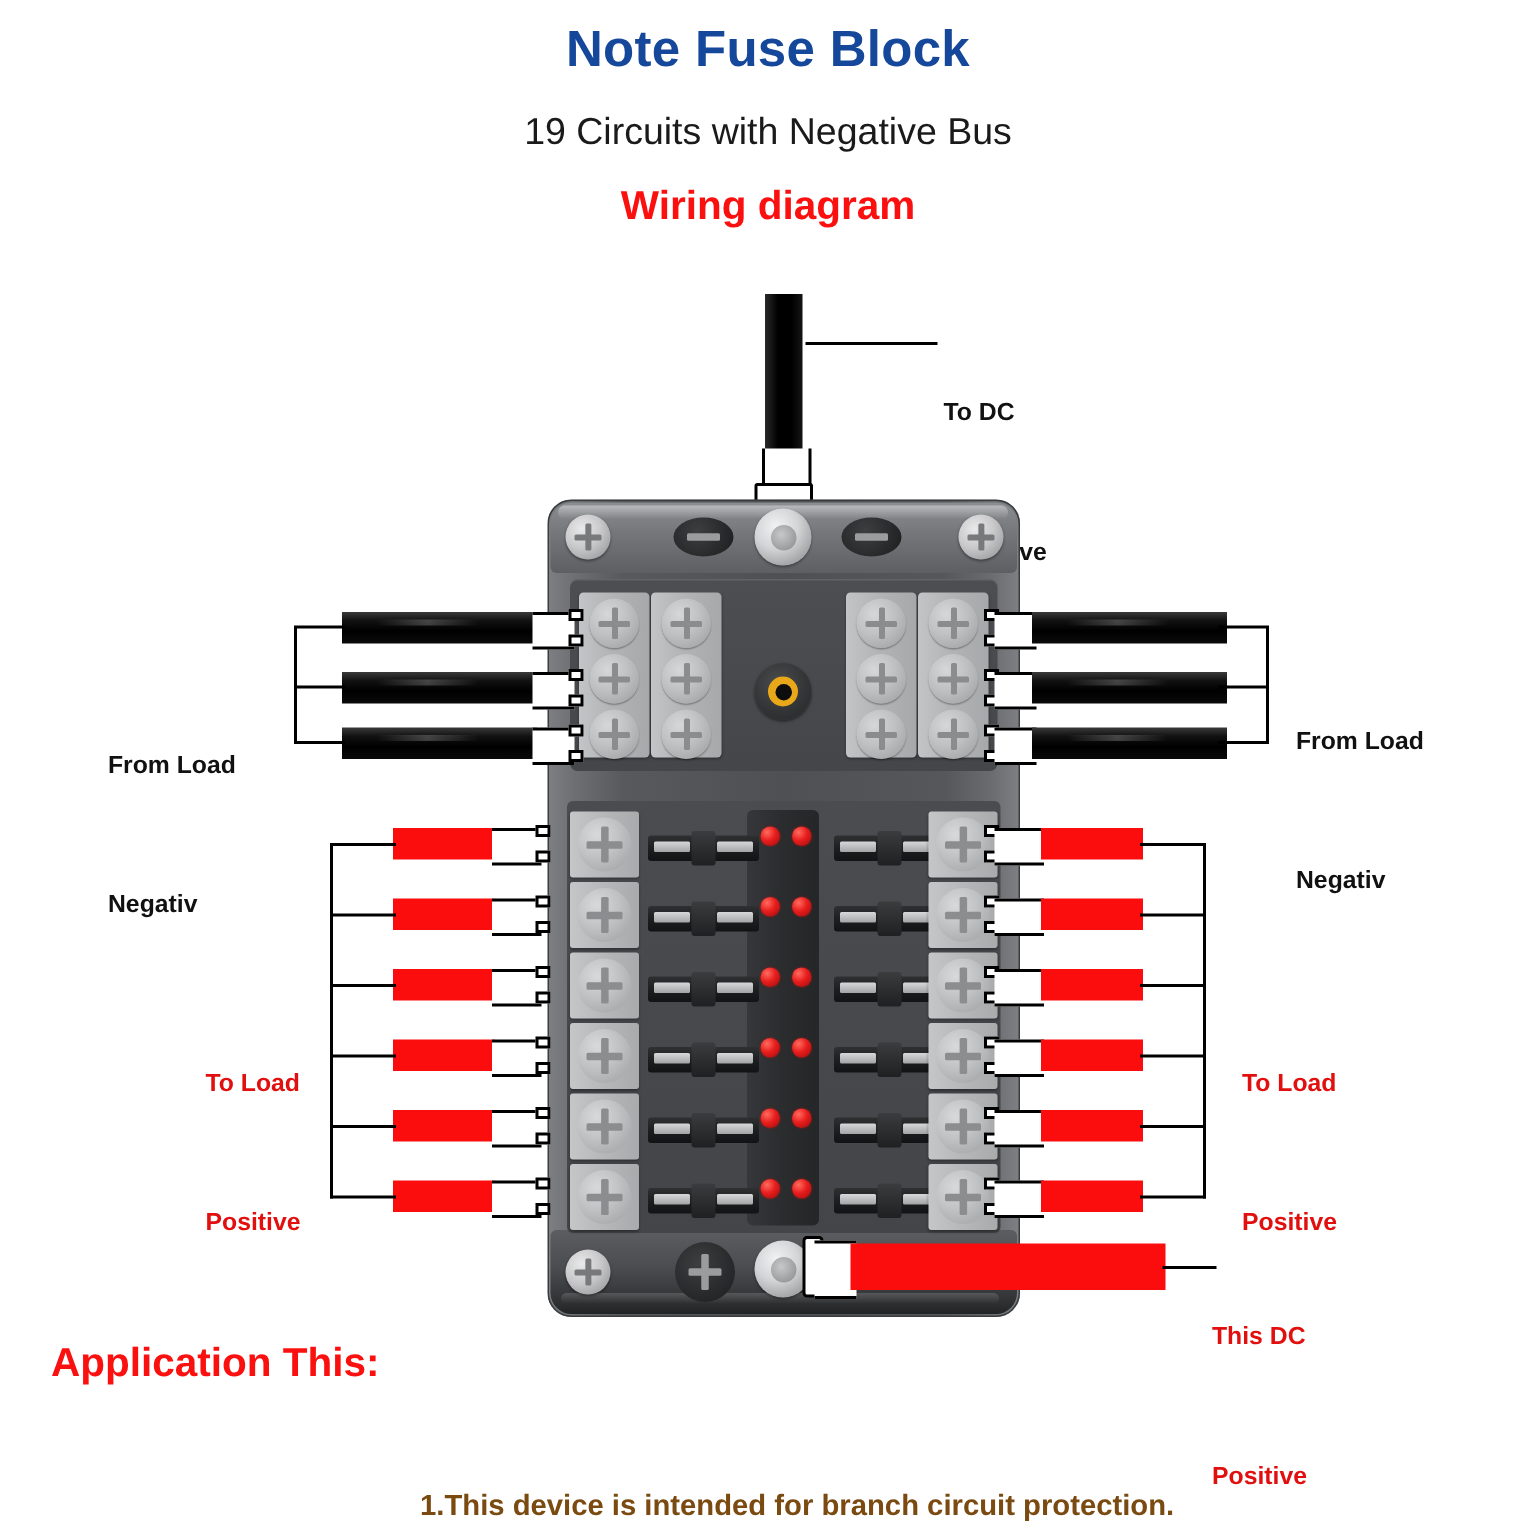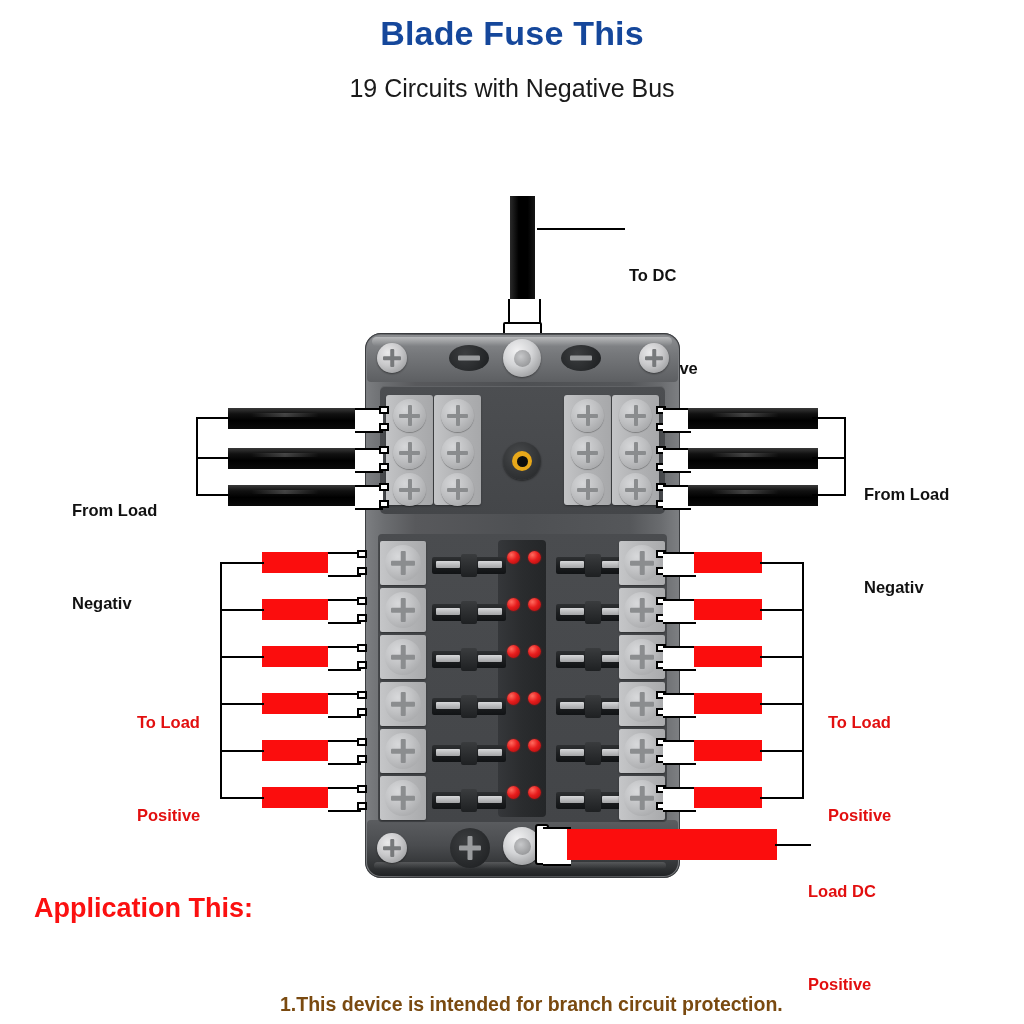--- a/index.html
+++ b/index.html
@@ -185,22 +185,23 @@
 
   #dcpos-wire{left:567px;top:829px;width:210px;height:31px;background:#fb0d0d;}
   #dcpos-ferrule{left:543px;top:827px;width:28px;height:35px;background:#fff;border-top:2px solid #000;border-bottom:2px solid #000;}
   #dcpos-crimp{left:535px;top:824px;width:14px;height:41px;background:#fff;border:2px solid #000;box-sizing:border-box;border-radius:3px;}
 </style>
 </head>
 <body>
 
 <div class="stage">
 
-  <div class="abs" id="title">Blade Fuse This</div>
+  <div class="abs" id="title">Note Fuse Block</div>
   <div class="abs" id="subtitle">19 Circuits with Negative Bus</div>
+  <div class="abs" id="diagtitle">Wiring diagram</div>
 
   <div class="abs" id="dcneg-cable"></div>
   <div class="abs" id="dcneg-ferrule"></div>
   <div class="abs" id="dcneg-crimp"></div>
   <div class="abs hline" style="left:537px;top:228px;width:88px;"></div>
   <div class="abs lbl black" style="left:629px;top:198px;">
     <div>To DC</div>
     <div>Negative</div>
   </div>
 
@@ -543,21 +544,21 @@
     </div>
   <div class="abs stud" style="left:503px;top:827px;">
       <span class="inner"></span>
     </div>
 
   <div class="abs" id="dcpos-crimp"></div>
   <div class="abs" id="dcpos-ferrule"></div>
   <div class="abs" id="dcpos-wire"></div>
   <div class="abs hline" style="left:775px;top:844px;width:36px;"></div>
   <div class="abs lbl red" style="left:808px;top:814px;">
-    <div>Load DC</div>
+    <div>This DC</div>
     <div>Positive</div>
   </div>
 
   <div class="abs" style="left:34px;top:893px;font-size:27px;font-weight:bold;color:#fb1010;">Application This:</div>
   <div class="abs" style="left:280px;top:897px;font-size:19.5px;font-weight:bold;color:#7a4a10;line-height:43px;white-space:pre;">
     <div>1.This device is intended for branch circuit protection.</div>
     
     
   </div>
 

